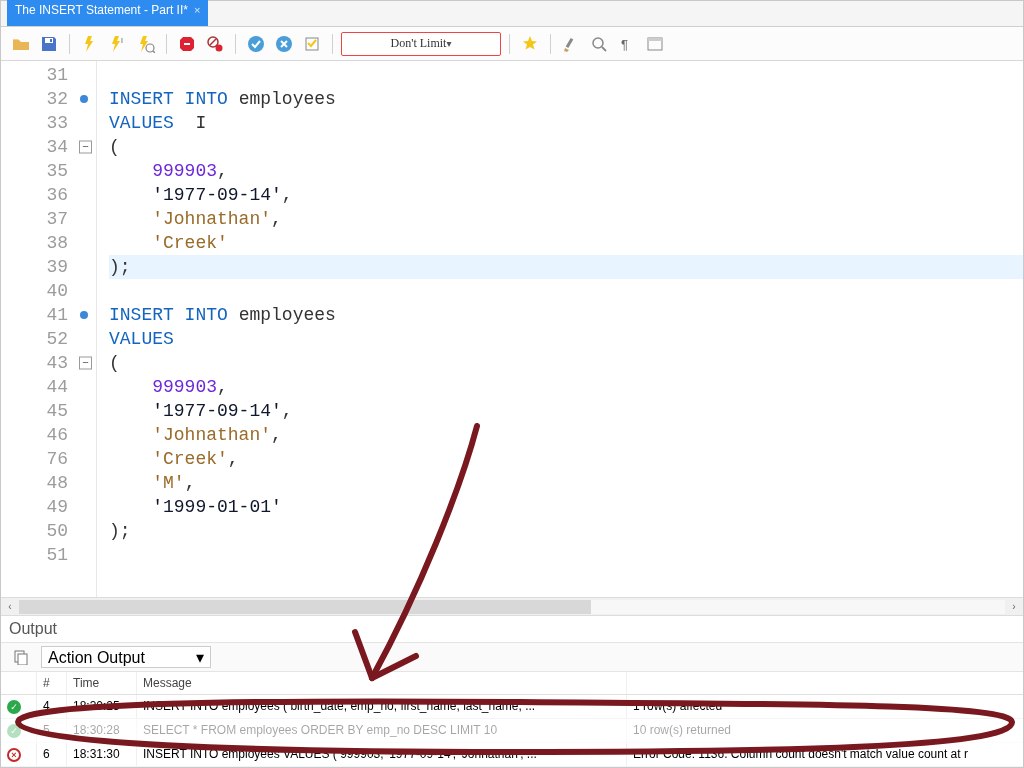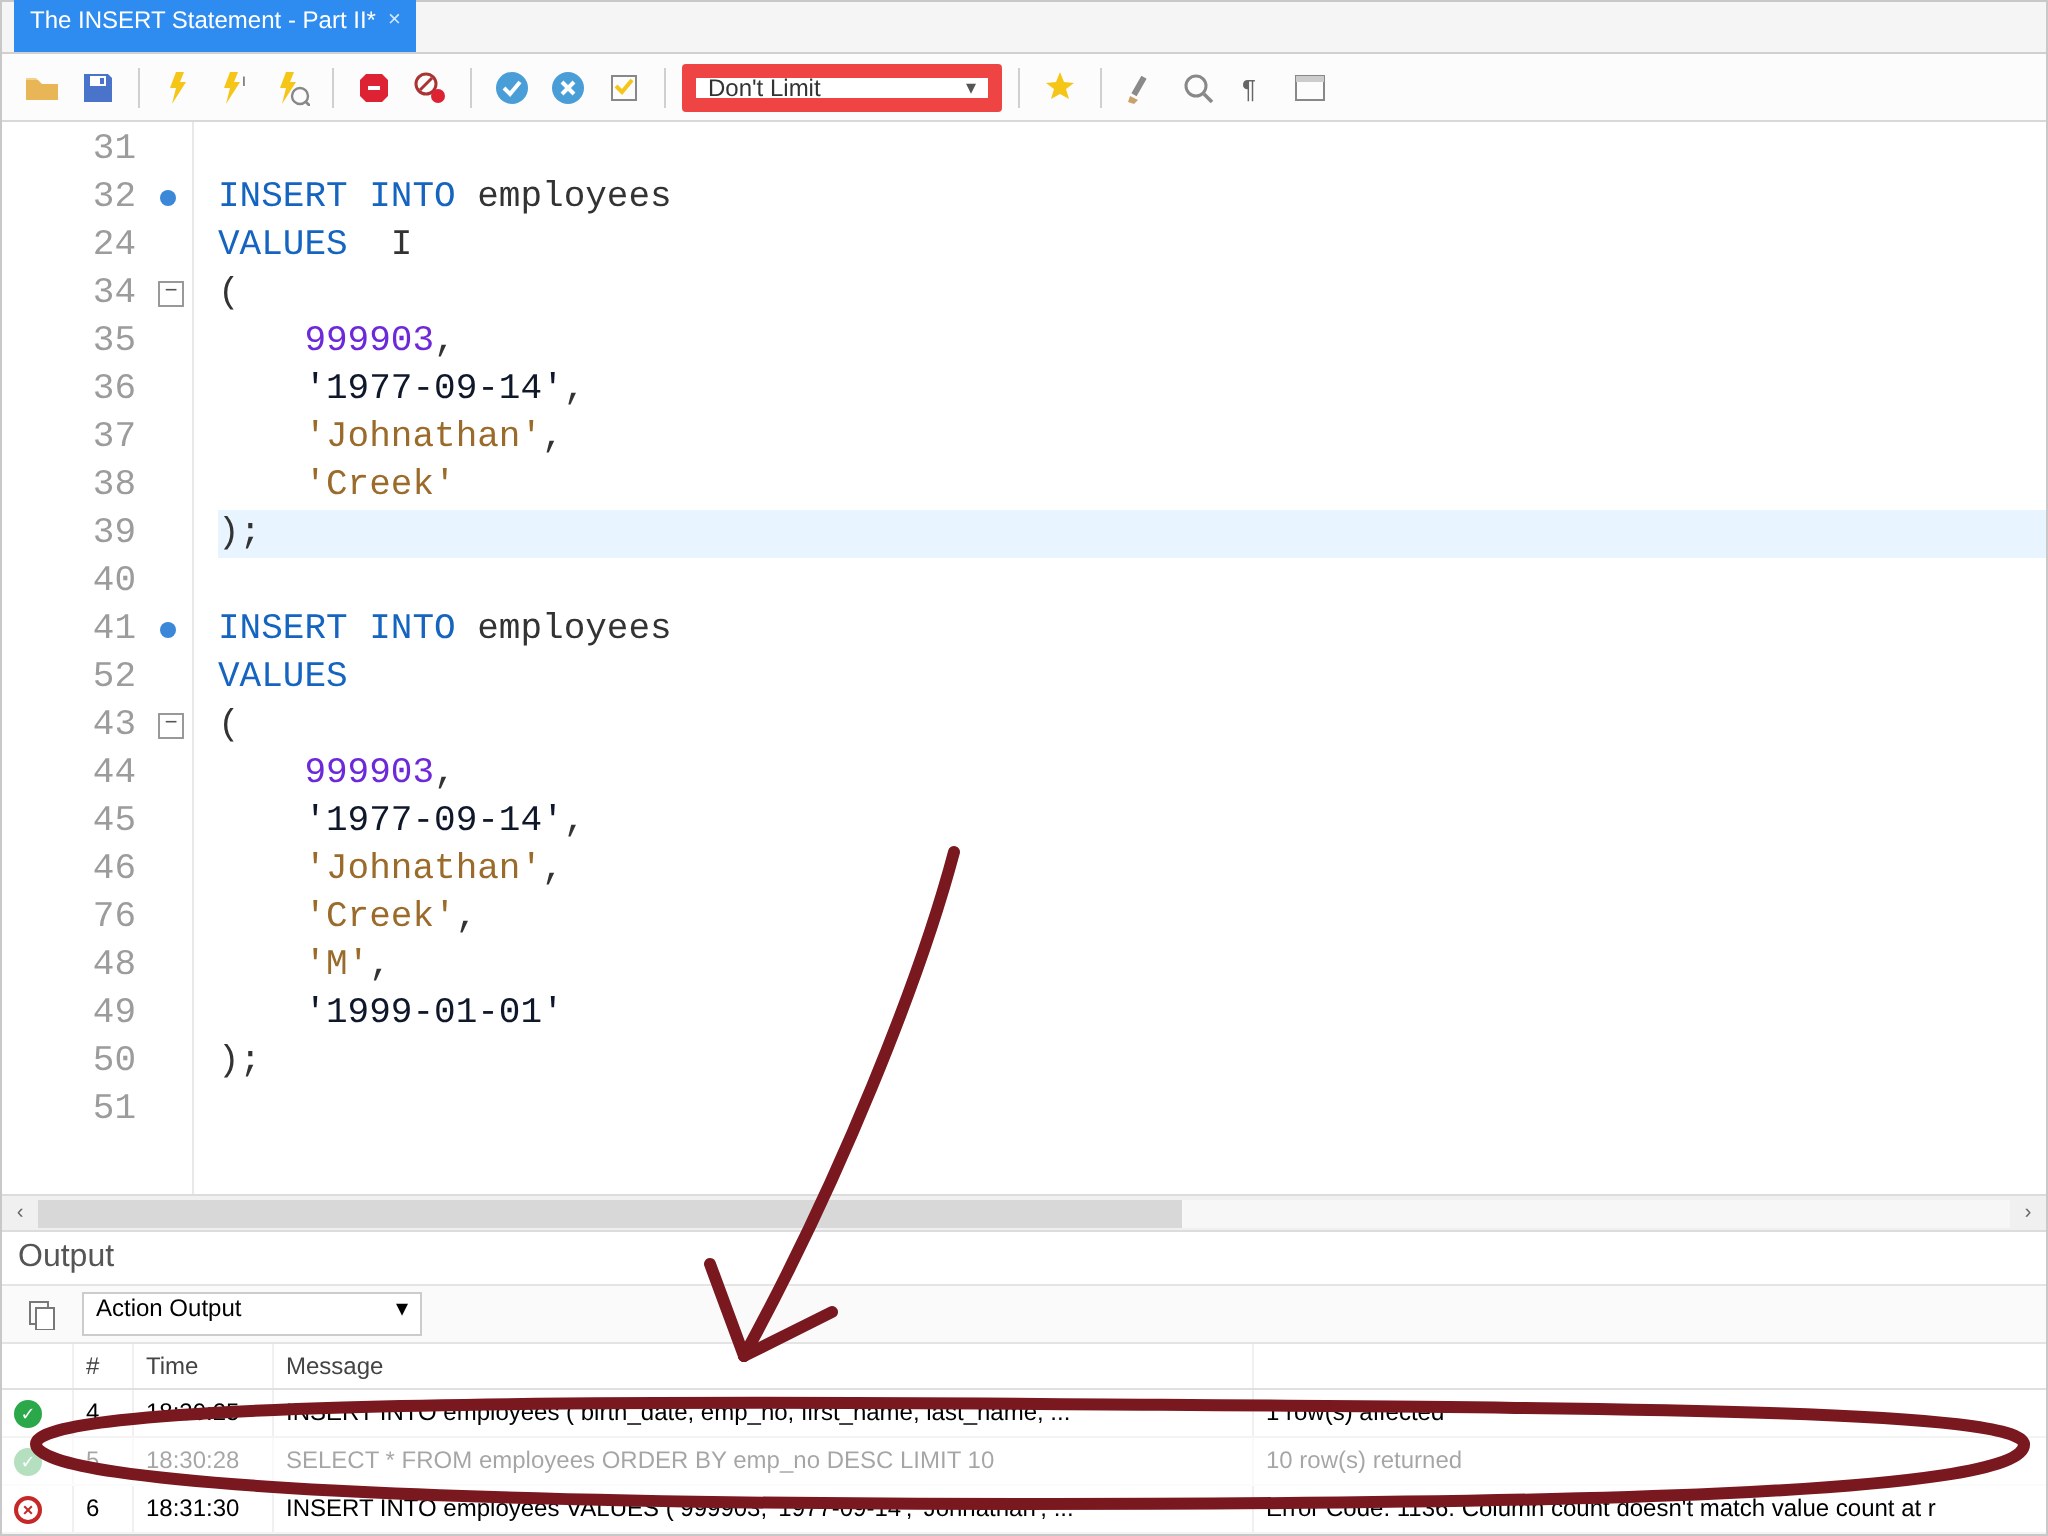--- a/index.html
+++ b/index.html
@@ -8,21 +8,21 @@
 
   
   .tabbar { height: 26px; background: #f5f5f5; border-bottom: 1px solid #d0d0d0; display: flex; align-items: flex-end; padding-left: 6px; }
   .tab { height: 24px; padding: 16px 8px; display: flex; align-items: center; gap: 6px; background: #2E8BEF; color: #fff; font-size: 12px; border-top-left-radius: 3px; border-top-right-radius: 3px; }
   .tab-close { font-size: 11px; opacity: .8; cursor: pointer; }
 
   
   .toolbar { height: 34px; background: #fcfcfc; border-bottom: 1px solid #d8d8d8; display: flex; align-items: center; padding: 0 8px; gap: 4px; }
   .tbtn, .tsel { height: 24px; display: flex; align-items: center; justify-content: center; border-radius: 2px; }
   .tbtn { width: 24px; }
-  .tsel { padding: 0 6px; border: 7px solid #ef4444; background: #fff; min-width: 160px; justify-content: space-between; font-size: 12px; color: #333; }
+  .tsel { padding: 0 6px; border: 1px solid #ef4444; background: #fff; min-width: 160px; justify-content: center; font-size: 12px; color: #333; font-family: Liberation Serif, serif; }
   .tsel .chev { font-size: 10px; color: #555; }
   .sep { width: 1px; height: 20px; background: #d0d0d0; margin: 0 4px; }
   svg { display: block; }
 
   
   .editor { flex: 1; display: flex; font-family: Consolas, "Courier New", monospace; font-size: 18px; line-height: 24px; overflow: hidden; position: relative; }
   .gutter { width: 96px; background: #fff; border-right: 1px solid #e8e8e8; text-align: right; color: #9c9c9c; padding-top: 2px; user-select: none; position: relative; }
   .gutter .ln { height: 24px; padding-right: 28px; position: relative; }
   .gutter .dot { position: absolute; right: 8px; top: 50%; transform: translateY(-50%); width: 8px; height: 8px; border-radius: 50%; background: #3b88d8; }
   .gutter .fold { position: absolute; right: 4px; top: 50%; transform: translateY(-50%); width: 13px; height: 13px; border: 1px solid #999; background: #fff; display: flex; align-items: center; justify-content: center; font-size: 11px; line-height: 1; color: #555; }
@@ -37,21 +37,21 @@
 
   
   .hscroll { height: 18px; background: #f0f0f0; border-top: 1px solid #dcdcdc; display: flex; align-items: center; }
   .hscroll .larr, .hscroll .rarr { width: 18px; text-align: center; font-size: 10px; color: #666; }
   .hscroll .track { flex: 1; height: 14px; background: #f7f7f7; position: relative; }
   .hscroll .thumb { position: absolute; left: 0; top: 0; height: 14px; width: 58%; background: #d8d8d8; }
 
   
   .output-label { padding: 4px 8px; font-size: 16px; color: #555; border-top: 1px solid #dcdcdc; }
   .out-toolbar { height: 30px; display: flex; align-items: center; padding: 0 8px; gap: 8px; border-top: 1px solid #e4e4e4; border-bottom: 1px solid #e4e4e4; background: #fafafa; }
-  .out-sel { border: 1px solid #ccc; background: #fff; height: 22px; min-width: 170px; display: flex; align-items: flex-start; justify-content: space-between; padding: 0 6px; font-size: 12px; }
+  .out-sel { border: 1px solid #ccc; background: #fff; height: 22px; min-width: 170px; display: flex; align-items: flex-end; justify-content: space-between; padding: 0 6px; font-size: 16px; }
   .grid { flex: 0 0 auto; }
   .grid-head, .grid-row { display: grid; grid-template-columns: 36px 30px 70px 490px 398px; font-size: 12px; }
   .grid-head { color: #444; border-bottom: 1px solid #e0e0e0; }
   .grid-head > div, .grid-row > div { padding: 4px 6px; border-right: 1px solid #f0f0f0; overflow: hidden; white-space: nowrap; text-overflow: ellipsis; }
   .grid-row { border-bottom: 1px solid #f4f4f4; }
   .grid-row.fade { opacity: .35; }
   .status-ok { width: 14px; height: 14px; border-radius: 50%; background: #2ba84a; display: inline-flex; align-items: center; justify-content: center; color: #fff; font-size: 9px; }
   .status-err { width: 14px; height: 14px; border-radius: 50%; background: #fff; border: 2px solid #c62828; display: inline-flex; align-items: center; justify-content: center; color: #c62828; font-size: 9px; font-weight: bold; }
 
   
@@ -169,21 +169,21 @@
           <rect x="2" y="3" width="14" height="12" fill="none" stroke="#888"></rect>
           <rect x="2" y="3" width="14" height="3" fill="#ccc"></rect>
         </svg>
       </div>
   </div>
 
   <div class="editor">
     <div class="gutter" id="gutter">
         <div class="ln">31</div>
         <div class="ln">32<span class="dot"></span></div>
-        <div class="ln">24</div>
+        <div class="ln">33</div>
         <div class="ln">34<span class="fold">−</span></div>
         <div class="ln">35</div>
         <div class="ln">36</div>
         <div class="ln">37</div>
         <div class="ln">38</div>
         <div class="ln">39</div>
         <div class="ln">40</div>
         <div class="ln">41<span class="dot"></span></div>
         <div class="ln">52</div>
         <div class="ln">43<span class="fold">−</span></div>

